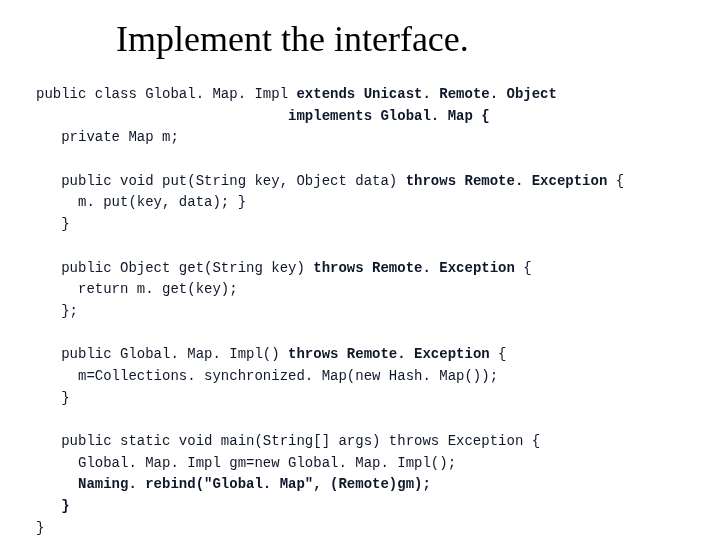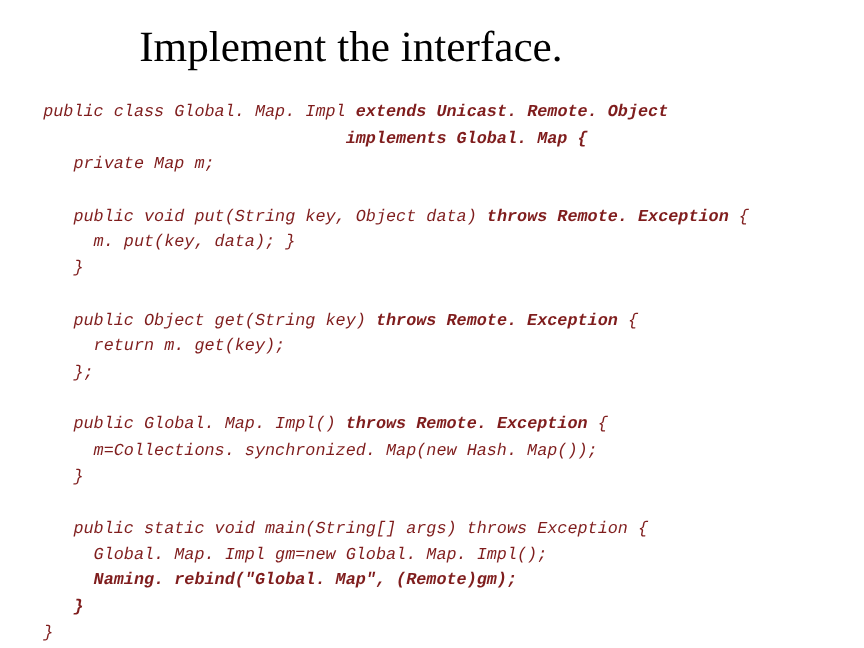--- a/index.html
+++ b/index.html
@@ -25,22 +25,21 @@
     text-align: left;
     padding-left: 80px;
     color: #000;
   }
   pre.code {
     font-family: "Courier New", Courier, monospace;
     font-size: 14px;
     line-height: 1.55;
     white-space: pre;
     margin: 0;
-    color: #7f1d1d;
-    font-style: italic;
+    color: #0f172a;
   }
   .b { font-weight: bold; }
 </style>
 </head>
 <body>
 
 <div class="slide">
   <h1 class="title">Implement the interface.</h1>
 
   <pre class="code"><span>public class Global. Map. Impl </span><span class="b">extends Unicast. Remote. Object</span>

